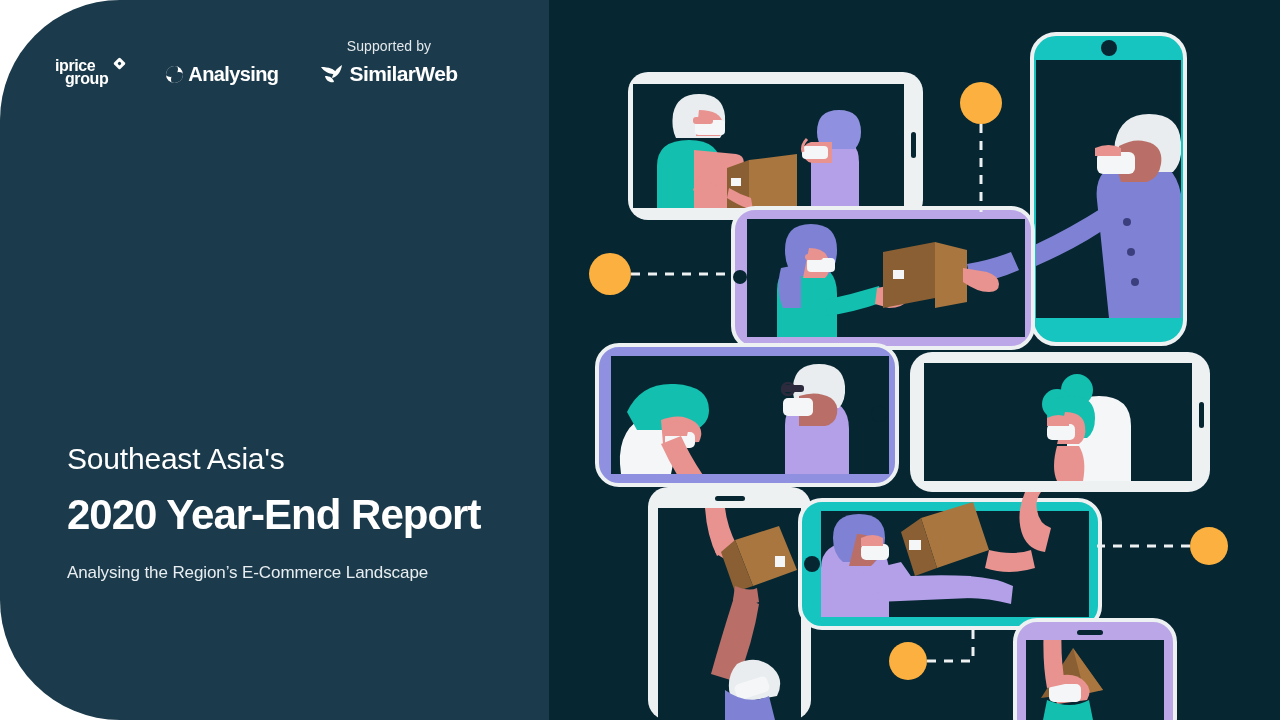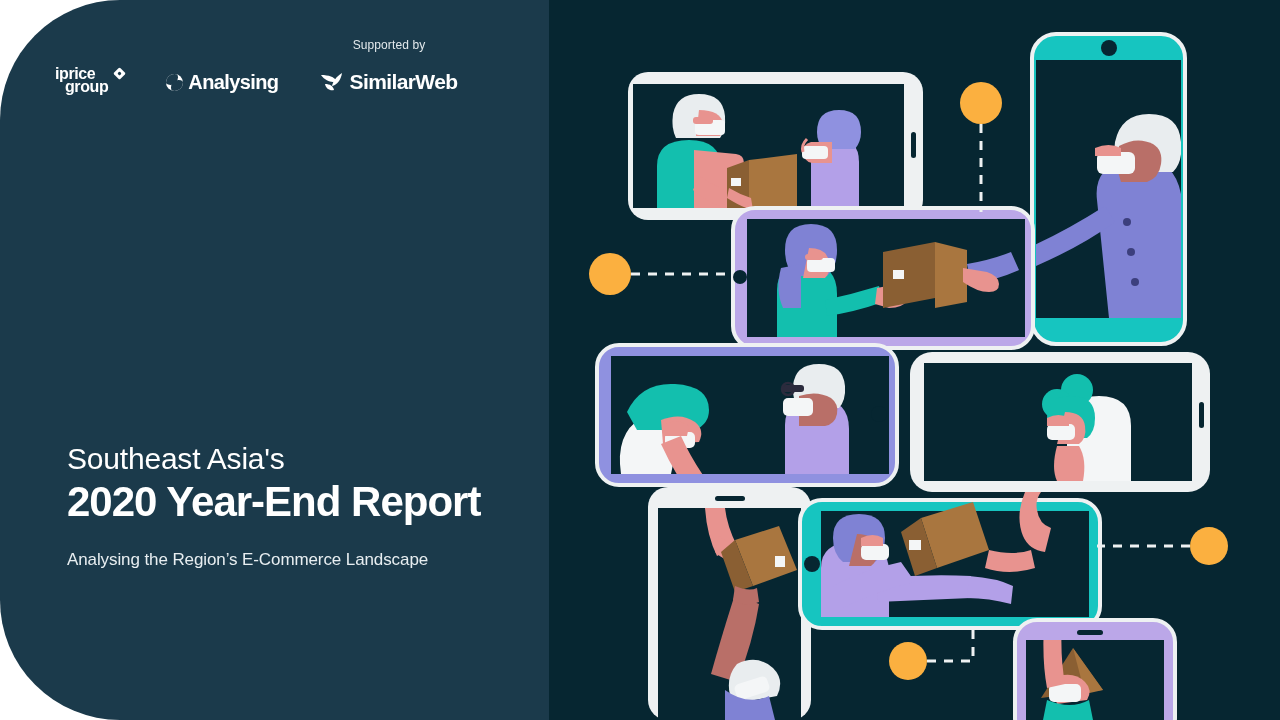--- a/index.html
+++ b/index.html
@@ -28,21 +28,21 @@
   
   .logo-bar{
     position:absolute; left:55px; top:38px;
     display:flex; align-items:flex-end; gap:42px; z-index:20;
   }
   .logo{ display:flex; align-items:center; }
   
   .iprice{ flex-direction:column; align-items:flex-start; line-height:0.86; }
   .iprice .l1{
     color:#ffffff; font-size:16px; font-weight:bold; letter-spacing:-0.4px;
-    display:flex; align-items:center; gap:20px;
+    display:flex; align-items:flex-start; gap:20px;
   }
   .iprice .l2{
     color:#ffffff; font-size:16px; font-weight:bold; letter-spacing:-0.4px;
     margin-left:10px;
   }
   .iprice .diamond{
     width:9px; height:9px; background:#ffffff;
     transform:rotate(45deg); border-radius:1.5px; position:relative;
   }
   .iprice .diamond::after{
@@ -60,37 +60,37 @@
     width:15px; height:15px; border-radius:50%; background:#1b3a4b;
   }
   .simweb .mark::after{
     content:""; position:absolute; right:-3px; bottom:-4px;
     width:15px; height:15px; border-radius:50%; background:#1b3a4b;
   }
   .simweb .txt{ color:#ffffff; font-size:20px; font-weight:bold; letter-spacing:-0.6px; }
   
   .appsf{ flex-direction:column; align-items:center; }
   .appsf .sup{
-    color:#e3e9ec; font-size:12px; letter-spacing:0.1px; margin-bottom:18px;
+    color:#e3e9ec; font-size:14px; letter-spacing:0.1px; margin-bottom:8px;
     align-self:center;
   }
   .appsf .row{ display:flex; align-items:center; gap:5px; }
   .appsf .leaf{ width:24px; height:22px; flex:none; }
   .appsf .txt{ color:#ffffff; font-size:21px; font-weight:bold; letter-spacing:-0.6px; }
 
   
   .headline{ position:absolute; left:67px; top:441px; width:460px; z-index:20; }
   .eyebrow{ color:#ffffff; font-size:30px; font-weight:300; letter-spacing:-0.2px; line-height:1.18; }
   .title-accent{
     color:#1fc0c4; font-size:45px; font-weight:bold; letter-spacing:-1.2px;
     line-height:1.22; margin-top:8px;
   }
   .title-main{
     color:#ffffff; font-size:42px; font-weight:bold; letter-spacing:-1px;
-    line-height:1.2; margin-top:1px;
+    line-height:1.2; margin-top:14px;
   }
   .subtitle{
     color:#e8eef1; font-size:17px; font-weight:400; line-height:1.72;
     margin-top:17px; letter-spacing:-0.1px;
   }
 
   
   .illus{ position:absolute; left:0; top:0; width:731px; height:720px; }
 </style>
 </head>

